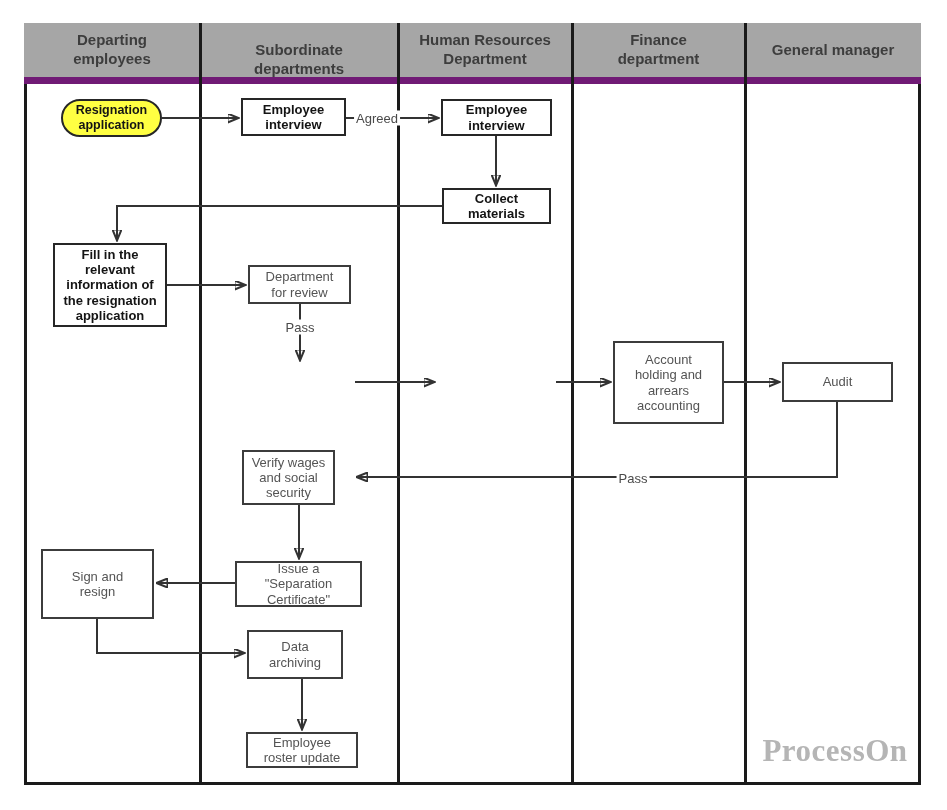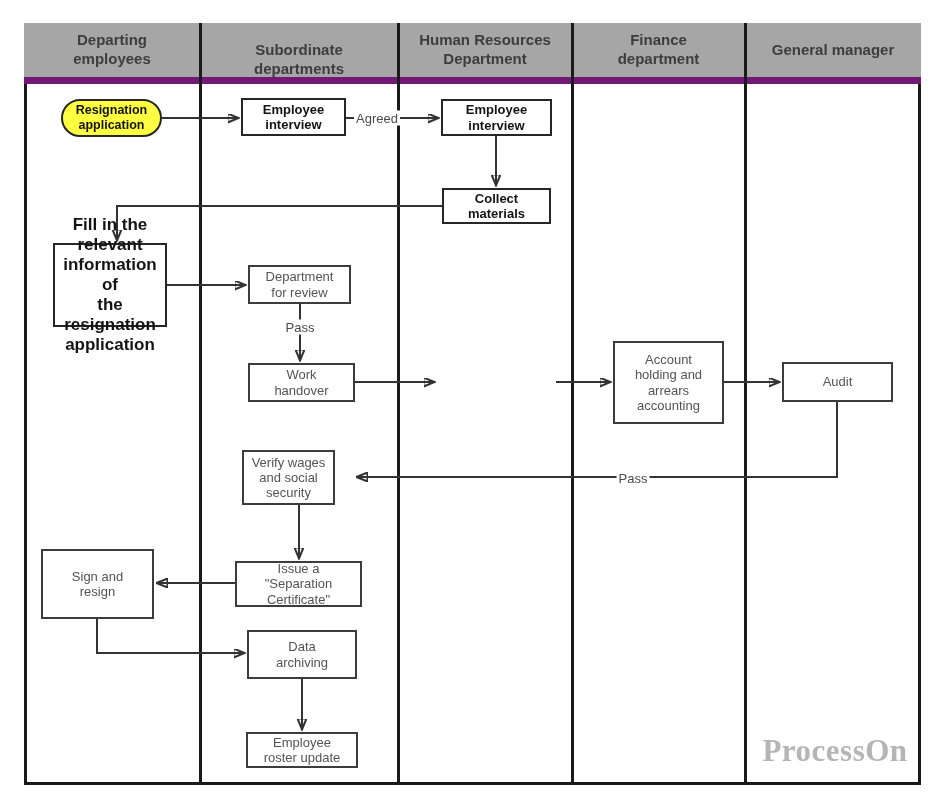--- a/index.html
+++ b/index.html
@@ -26,30 +26,30 @@
   
   .node{position:absolute;background:#fff;border:2px solid #3c3c3c;box-sizing:border-box;
         display:flex;align-items:center;justify-content:center;text-align:center;
         font-size:13px;line-height:1.18;color:#545454;white-space:pre-line;z-index:5;}
   .node.bold{font-weight:bold;color:#141414;border-color:#262626;}
   #n-resignation{left:61px;top:99px;width:101px;height:38px;border-radius:19px;
                  background:var(--highlight-fill);font-size:12.5px;}
   #n-sub-interview{left:241px;top:98px;width:105px;height:38px;}
   #n-hr-interview{left:441px;top:99px;width:111px;height:37px;}
   #n-collect{left:442px;top:188px;width:109px;height:36px;}
-  #n-fill{left:53px;top:243px;width:114px;height:84px;font-size:17px;}
+  #n-fill{left:53px;top:243px;width:114px;height:84px;font-size:13px;}
   #n-dept-review{left:248px;top:265px;width:103px;height:39px;}
   #n-work-handover{left:248px;top:363px;width:107px;height:39px;}
   #n-office-supplies{left:437px;top:363px;width:119px;height:39px;}
   #n-account{left:613px;top:341px;width:111px;height:83px;}
   #n-audit{left:782px;top:362px;width:111px;height:40px;}
   #n-verify{left:242px;top:450px;width:93px;height:55px;}
   #n-issue{left:235px;top:561px;width:127px;height:46px;overflow:hidden;}
   #n-sign{left:41px;top:549px;width:113px;height:70px;}
-  #n-archiving{left:247px;top:630px;width:110px;height:49px;}
+  #n-archiving{left:247px;top:630px;width:96px;height:49px;}
   #n-roster{left:246px;top:732px;width:112px;height:36px;}
   
   .edge-label{position:absolute;transform:translate(-50%,-50%);background:#fff;
         color:#4a4a4a;font-size:13px;padding:0 2px;z-index:6;}
   #lbl-agreed{left:377px;top:118px;}
   #lbl-pass-review{left:300px;top:327px;}
   #lbl-pass-audit{left:633px;top:478px;}
   
   #watermark{position:absolute;left:755px;top:733px;width:160px;text-align:center;
         font-family:"Liberation Serif",serif;font-weight:bold;font-size:31px;
@@ -109,22 +109,20 @@
 interview</div>
   <div class="node bold" id="n-collect">Collect
 materials</div>
   <div class="node bold" id="n-fill">Fill in the
 relevant
 information of
 the resignation
 application</div>
   <div class="node" id="n-dept-review">Department
 for review</div>
-  <div class="node" id="n-work-handover">Work
-handover</div>
   <div class="node" id="n-account">Account
 holding and
 arrears
 accounting</div>
   <div class="node" id="n-audit">Audit</div>
   <div class="node" id="n-verify">Verify wages
 and social
 security</div>
   <div class="node" id="n-issue">Issue a
 "Separation

